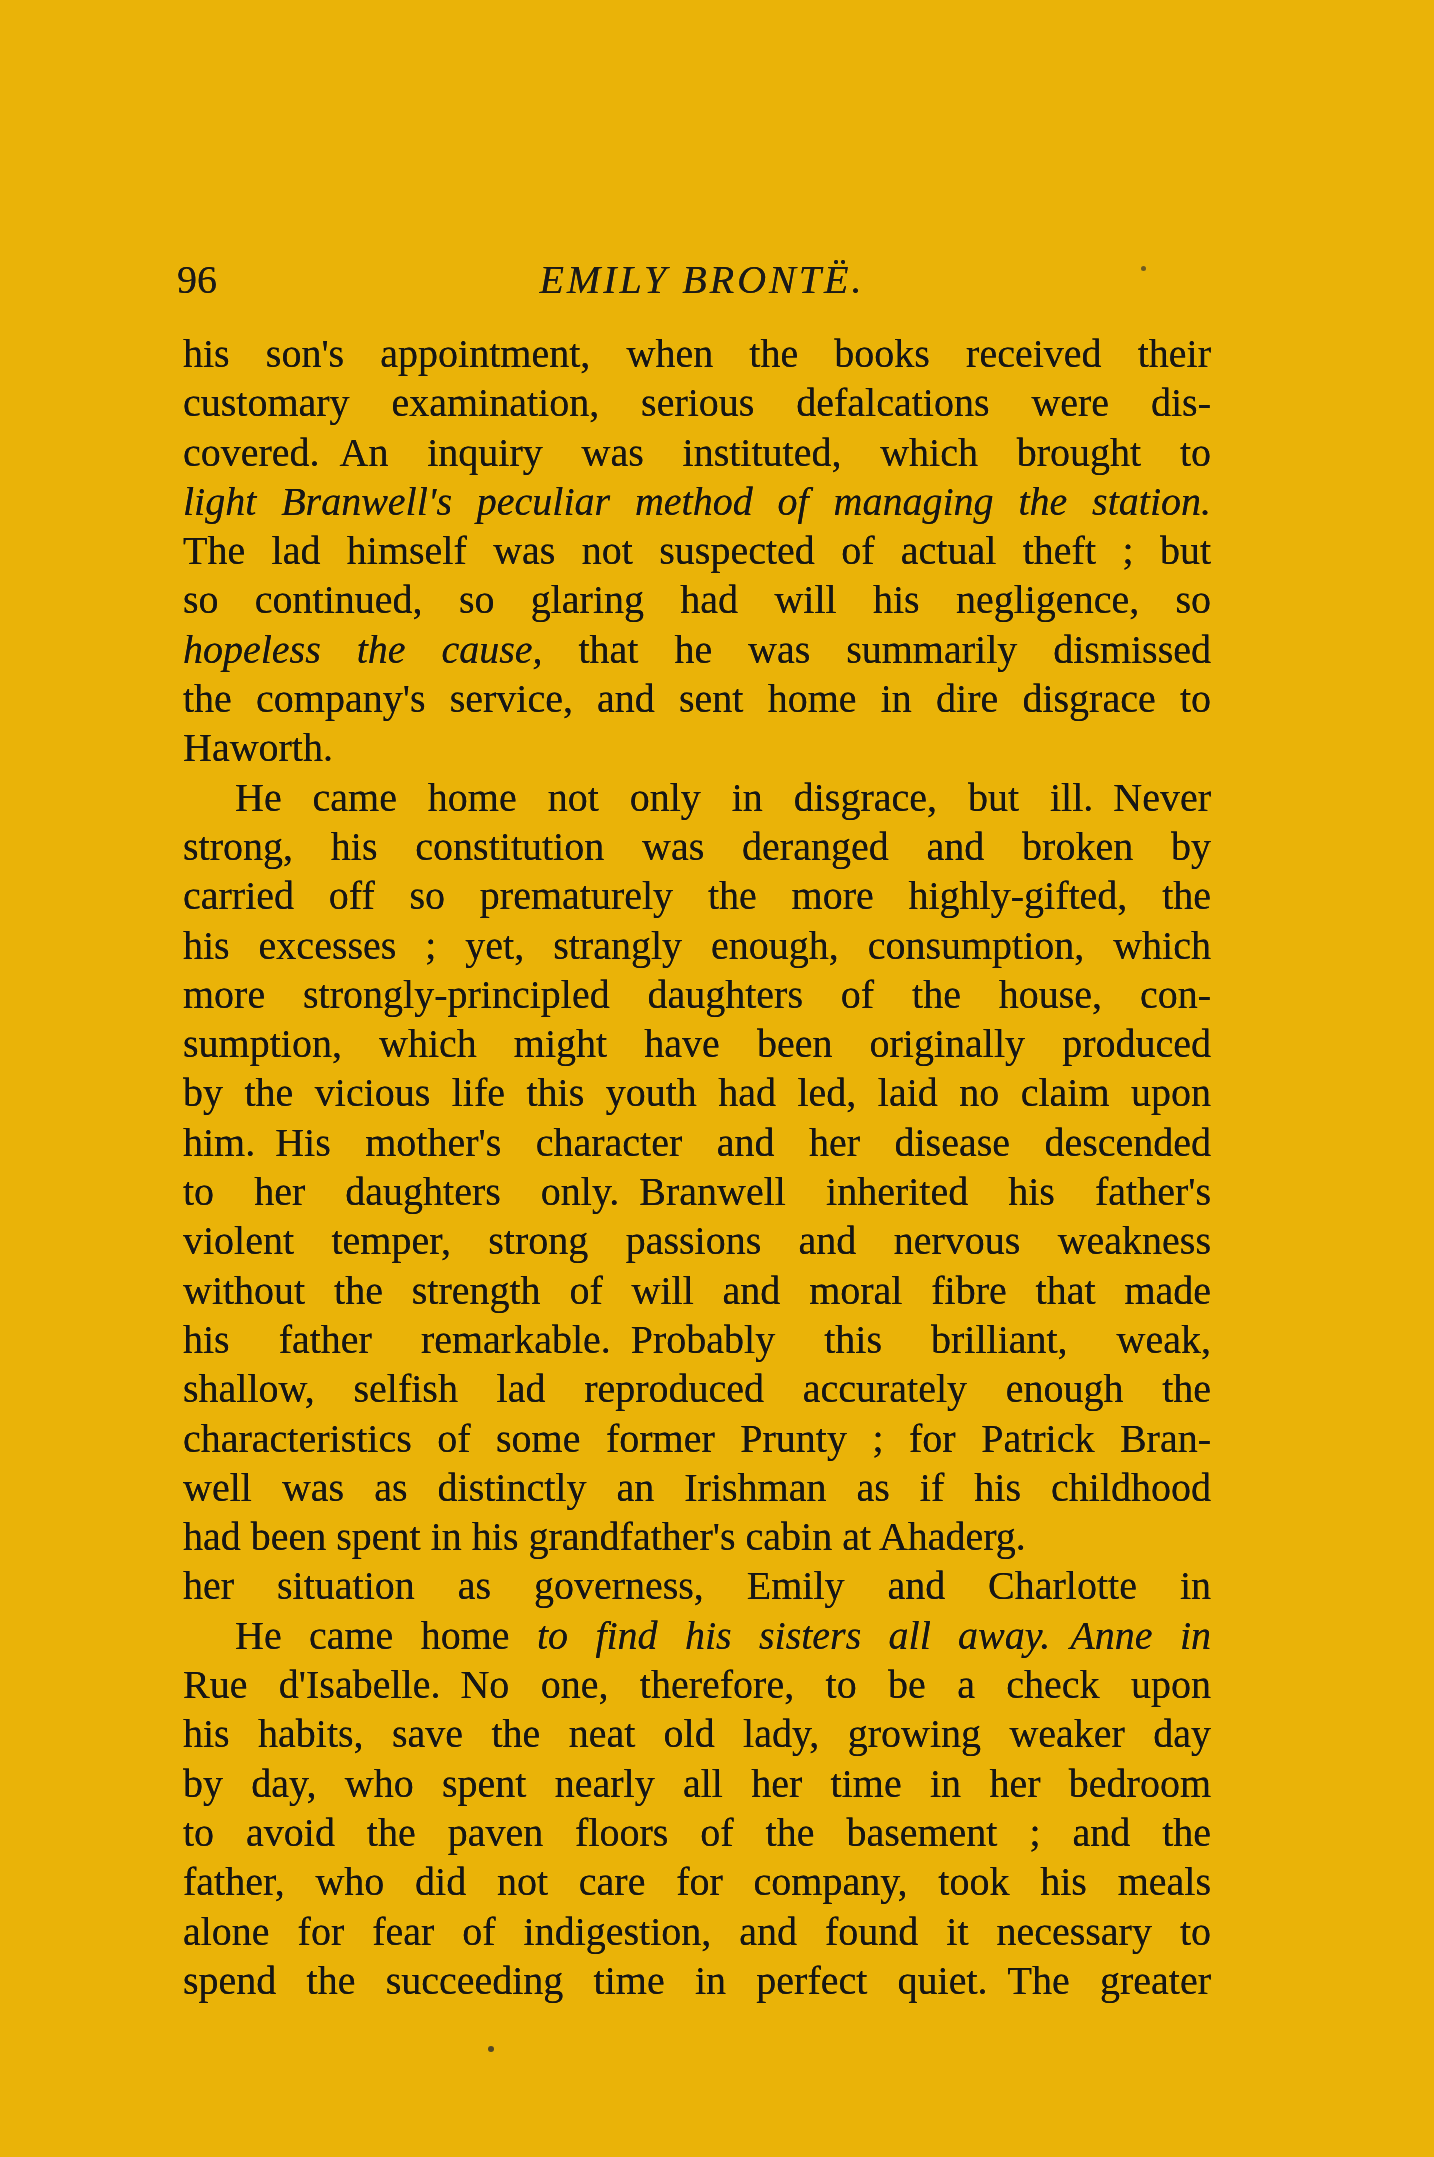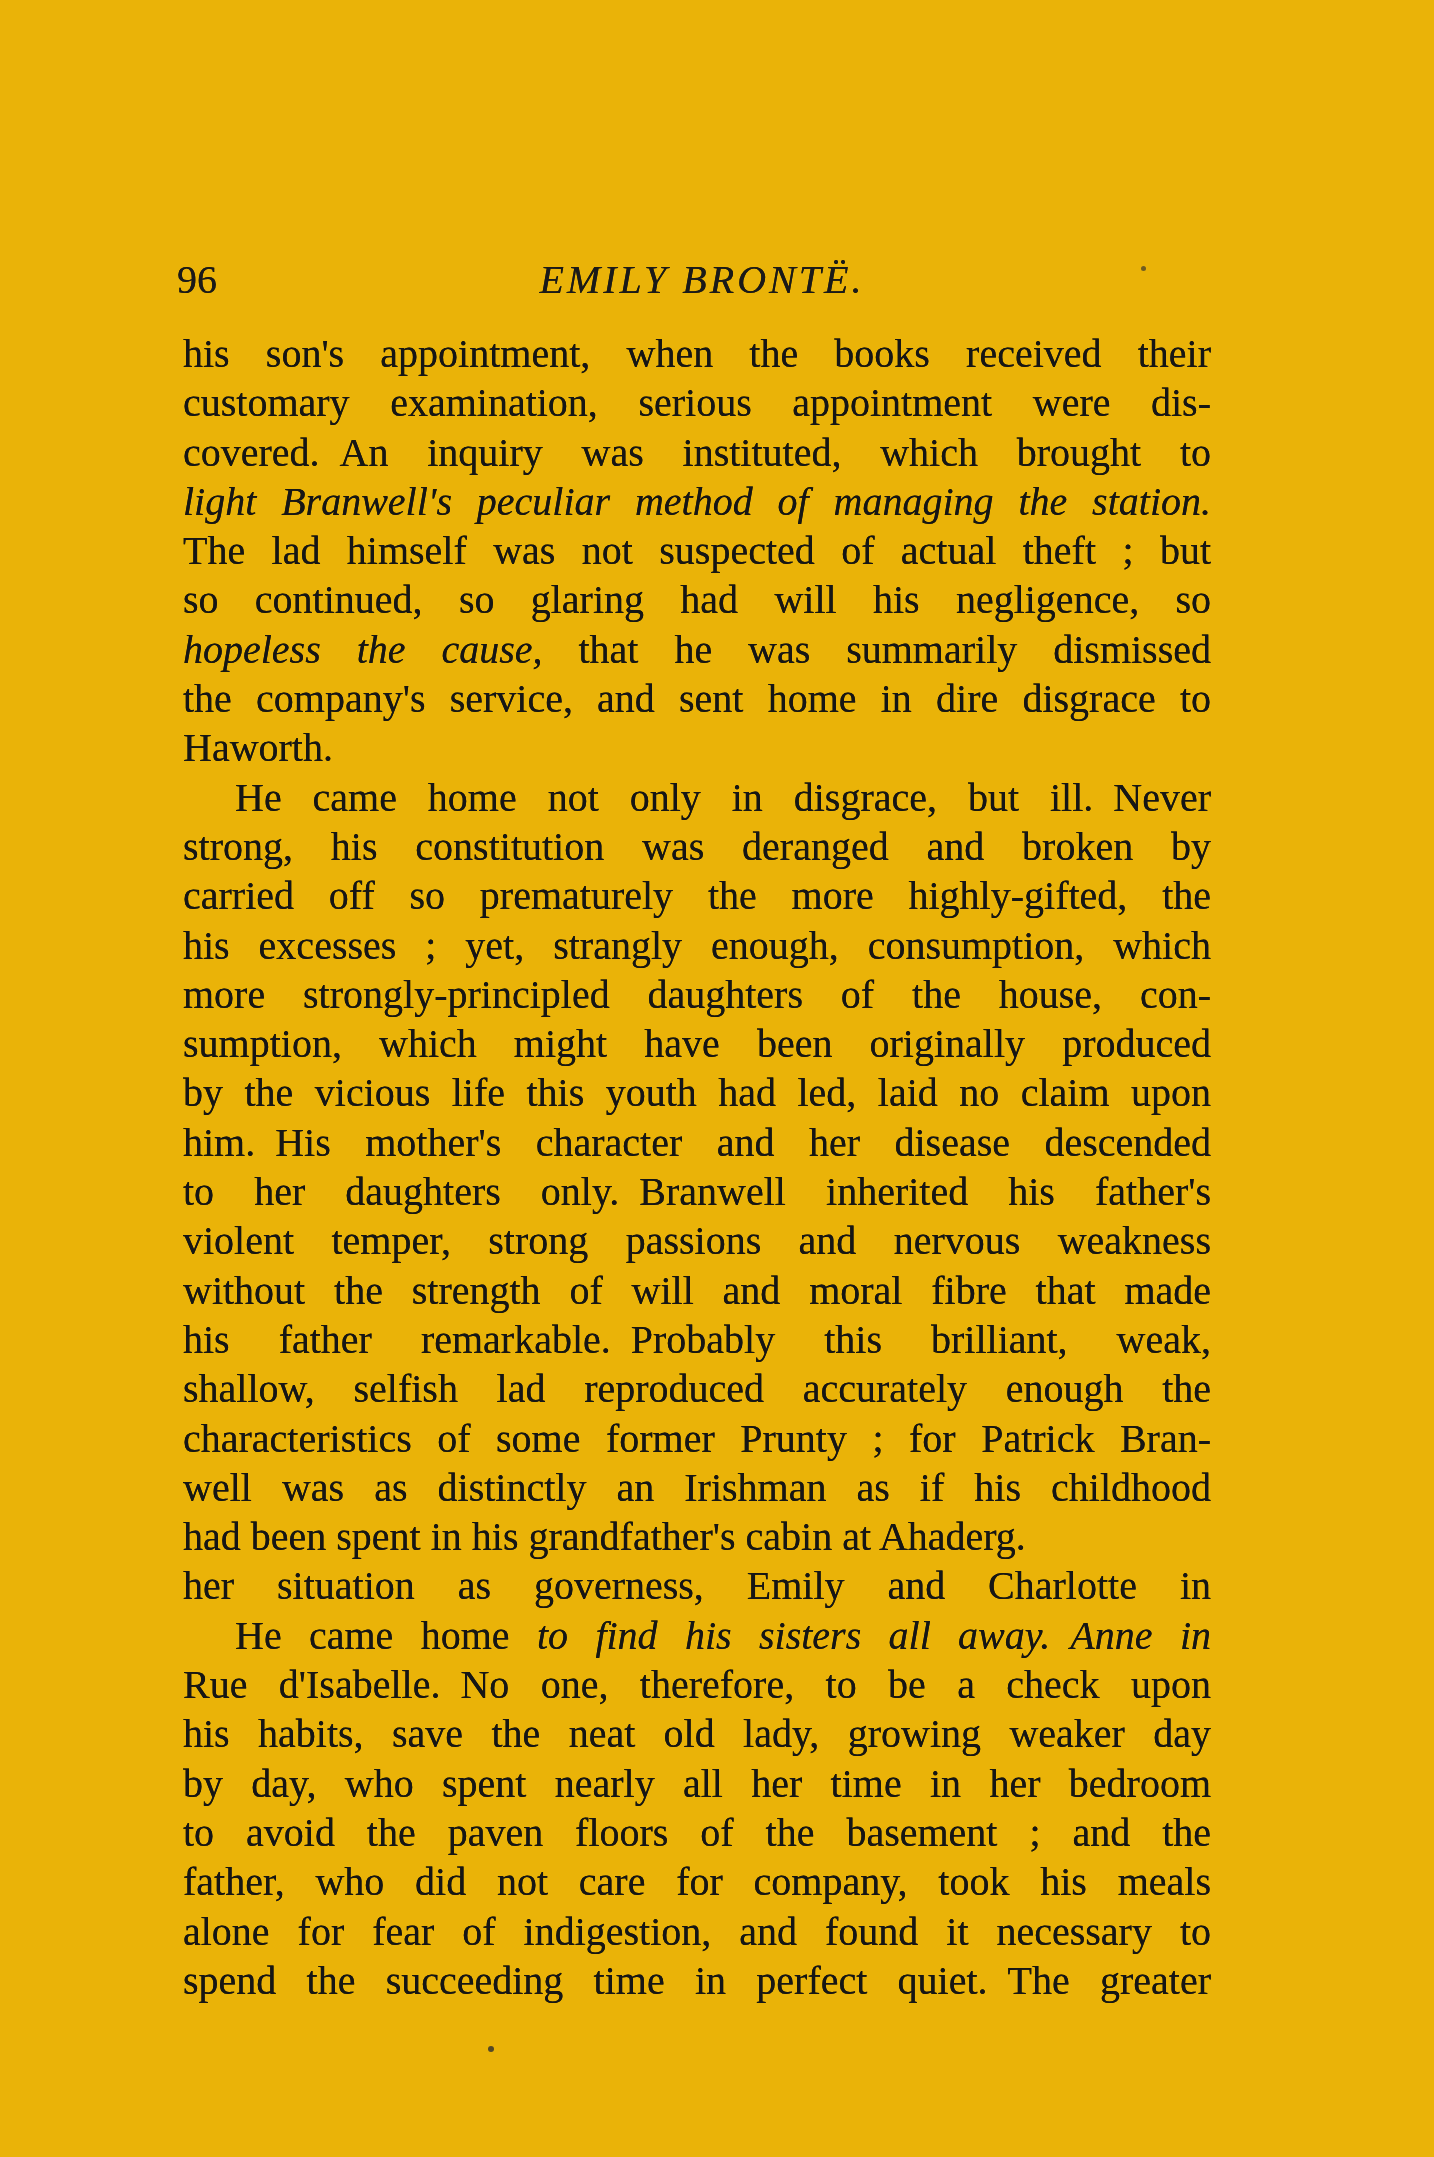--- a/index.html
+++ b/index.html
@@ -46,21 +46,21 @@
 <body>
 
 <div class="page">
   <div class="header">
     <span class="pagenum">96</span>
     <span class="running-title">EMILY BRONTË.</span>
   </div>
 
   <div class="textblock" id="textblock">
       <div class="line"><span>his son's appointment, when the books received their</span></div>
-      <div class="line"><span>customary examination, serious appointment were dis-</span></div>
+      <div class="line"><span>customary examination, serious defalcations were dis-</span></div>
       <div class="line"><span>covered. An inquiry was instituted, which brought to</span></div>
       <div class="line"><span class="it">light Branwell's peculiar method of managing the station.</span></div>
       <div class="line"><span>The lad himself was not suspected of actual theft ; but</span></div>
       <div class="line"><span>so continued, so glaring had will his negligence, so</span></div>
       <div class="line"><span class="it">hopeless the cause,</span><span> that he was summarily dismissed</span></div>
       <div class="line"><span>the company's service, and sent home in dire disgrace to</span></div>
       <div class="line last"><span>Haworth.</span></div>
       <div class="line indent"><span>He came home not only in disgrace, but ill. Never</span></div>
       <div class="line"><span>strong, his constitution was deranged and broken by</span></div>
       <div class="line"><span>carried off so prematurely the more highly-gifted, the</span></div>

